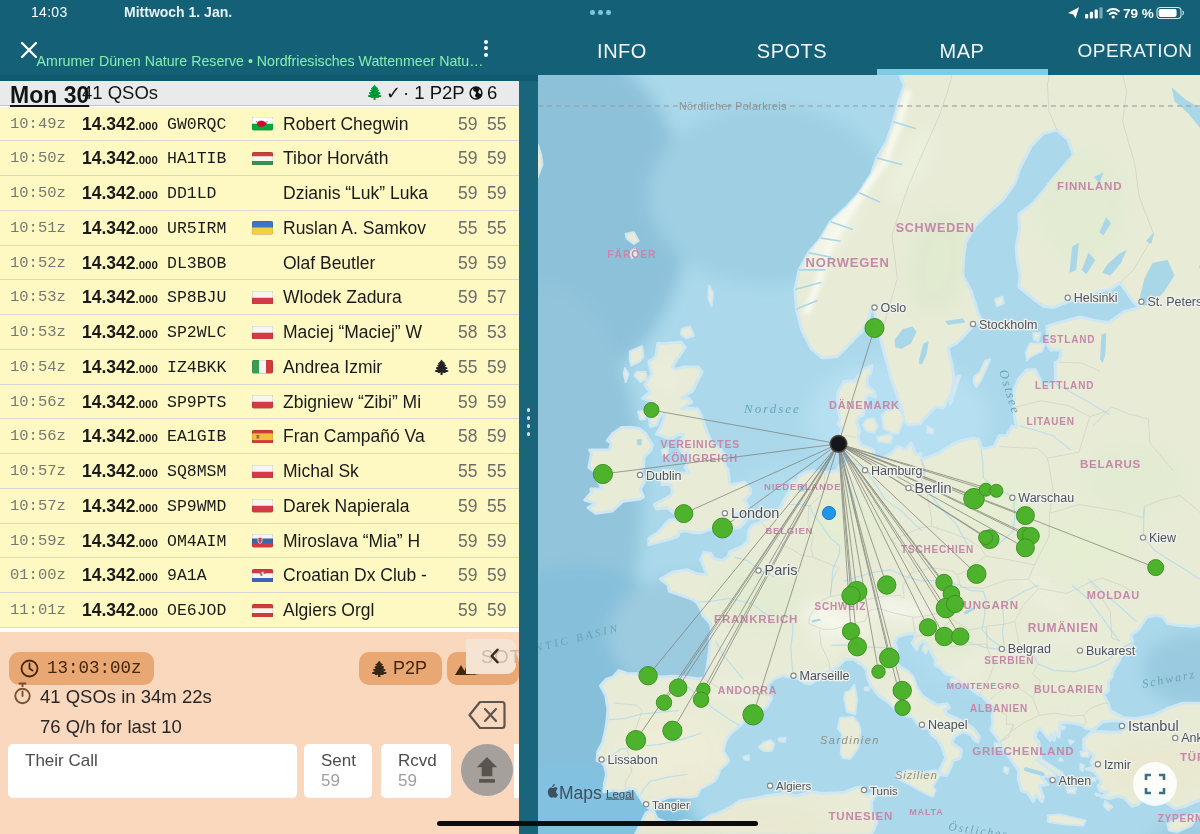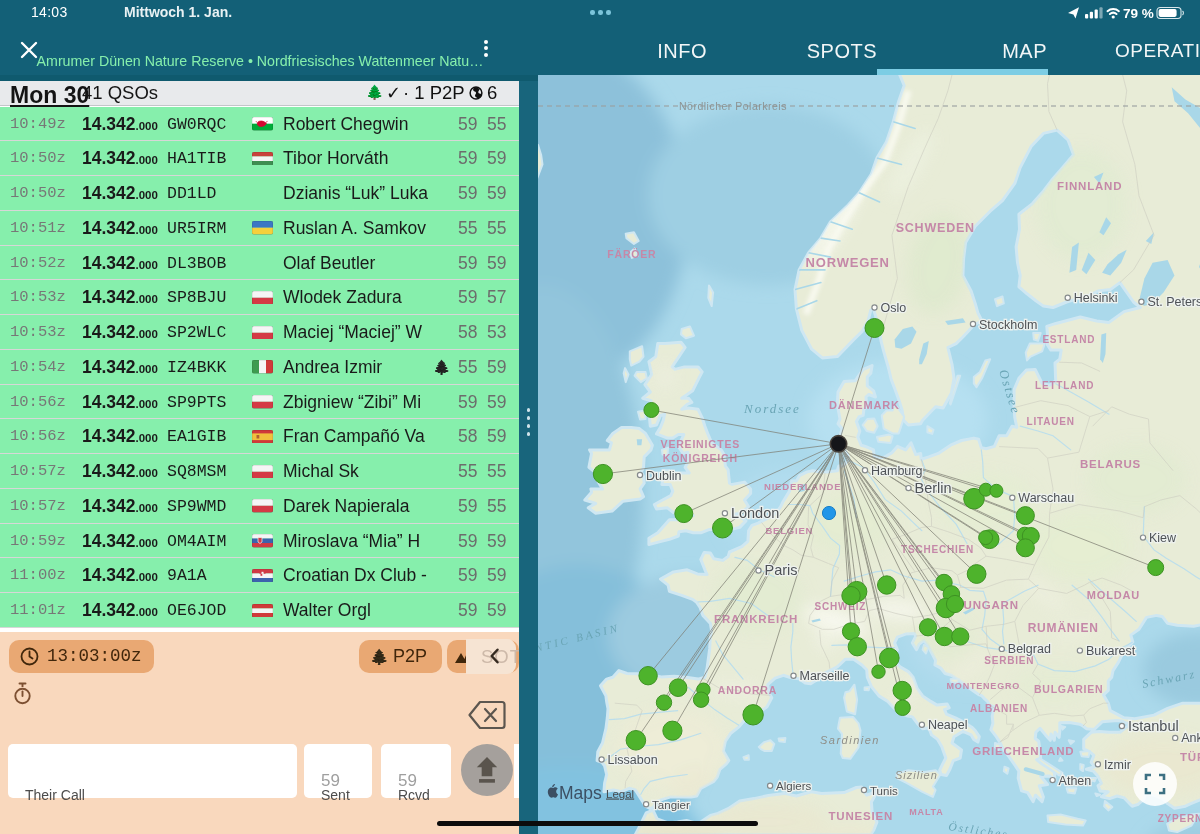--- a/index.html
+++ b/index.html
@@ -8,47 +8,47 @@
 #statusbar .time { position:absolute; left:31px; top:4px; font-size:14px; font-weight:normal; letter-spacing:.3px; }
 #statusbar .date { position:absolute; left:124px; top:4px; font-size:14px; font-weight:bold; color:#e8f1f3; }
 #mtdots span { position:absolute; top:10px; width:4.5px; height:4.5px; border-radius:50%; background:#7cc4da; }
 #navbar { position:absolute; left:0; top:27px; width:1200px; height:48px; background:#136077; }
 #navbar .x { position:absolute; left:20px; top:14px; width:18px; height:18px; }
 #navbar .x svg { display:block; }
 #navbar .title { position:absolute; left:0; top:5px; width:520px; text-align:center; color:#fff; font-family:"Liberation Serif", serif; font-weight:bold; font-size:19.5px;margin-top:46px; }
 #navbar .subtitle { position:absolute; left:0; top:26px; width:520px; text-align:center; color:#86efac; font-size:14.2px; }
 #navbar .menu { position:absolute; left:484px; top:10px; color:#fff; font-size:16px; letter-spacing:0; }
 #navbar .menu i { display:block; width:4px; height:4px; background:#fff; border-radius:50%; margin:2.5px 0; }
-.tab { position:absolute; top:13px; width:170px; text-align:right; color:#f2f6f7; font-size:20px; letter-spacing:.5px; }
+.tab { position:absolute; top:13px; width:170px; text-align:center; color:#f2f6f7; font-size:20px; letter-spacing:.5px; }
 #tabline { position:absolute; left:877px; top:42px; width:171px; height:6px; background:#7ccde4; }
 #leftpanel { position:absolute; left:0; top:81px; width:519px; height:551px; background:#fff; }
 #loghead { position:absolute; left:0; top:0; width:519px; height:24.5px; background:#e8eaec; border-bottom:1px solid #c3c6c9; color:#141414; }
 #loghead .d { position:absolute; left:10px; top:1px; font-size:23px; font-weight:bold;text-decoration:underline; }
 #loghead .c { position:absolute; left:82px; top:1px; font-size:18.5px; }
 
-.row { position:relative; height:34.75px; border-bottom:1px solid #d7d7d7; background:#86efac; }
+.row { position:relative; height:34.75px; border-bottom:1px solid #d7d7d7; background:#fef9c3; }
 .row span { position:absolute; top:7px; }
 .rtime { left:10px; color:#777; font-family:"Liberation Mono", monospace; font-size:15.5px; top:8px !important; }
 .rfreq { left:82px; color:#1a1a1a; font-weight:bold; font-size:17.5px; }
 .rfreqsm { font-size:11.5px; position:static !important; }
 .rcall { left:167px; color:#1a1a1a; font-family:"Liberation Mono", monospace; font-size:16.5px; top:8px !important; }
 .rflag { left:252px; top:10px !important; }
 .rname { left:283px; color:#1a1a1a; font-size:17.5px; width:152px; white-space:nowrap; overflow:hidden; }
 .rowtree { left:433px; top:9px !important; font-size:14px; filter:grayscale(1) brightness(0.3); }
 .rs1 { left:458px; color:#6c6c6c; font-size:17.5px; }
 .rs2 { left:487px; color:#6c6c6c; font-size:17.5px; }
 #divider { position:absolute; left:519px; top:81px; width:19px; height:753px; background:#18657c; }
 #divider i { position:absolute; left:7.5px; width:3.6px; height:3.6px; border-radius:50%; background:#cfe3ea; }
 #bottompanel { position:absolute; left:0; top:632px; width:519px; height:202px; background:#f9d8bd; overflow:hidden; }
-.chip { position:absolute; top:8px; height:33px; background:#e9a873; border-radius:10px; color:#40260b; font-size:18px; line-height:33px; }
+.chip { position:absolute; top:20px; height:33px; background:#e9a873; border-radius:10px; color:#40260b; font-size:18px; line-height:33px; }
 #chip4over { position:absolute; top:7px; left:466px; width:50px; height:35px; background:#f6e4d3; border-radius:0 9px 9px 0; }
 #stats { position:absolute; left:40px; top:54px; color:#272727; font-size:18.5px; }
 #stats div { margin-bottom:7.5px; }
 .field { position:absolute; top:112px; background:#fff; border-radius:5px; height:54px; }
-.field .lbl { position:absolute; left:17px; top:7px; font-size:14px; color:#4c4c4c;margin-top:36px; }
+.field .lbl { position:absolute; left:17px; top:7px; font-size:17px; color:#4c4c4c; }
 .field .ph { position:absolute; left:17px; top:27px; font-size:17px; color:#9f9f9f; }
 #upload { position:absolute; left:461px; top:744px; width:52px; height:52px; border-radius:50%; background:#a5a09c; }
 #homebar { position:absolute; left:437px; top:820.5px; width:321px; height:5.5px; border-radius:3px; background:#0c0c0c; }
 #whitestrip { position:absolute; left:514px; top:744px; width:5px; height:54px; background:#fff; }
 </style></head>
 <body>
 <svg id="map" xmlns="http://www.w3.org/2000/svg" width="662" height="759" viewBox="0 0 662 759" style="position:absolute;left:538px;top:75px;">
 <defs>
 <filter id="bl8" x="-50%" y="-50%" width="200%" height="200%">
         <feGaussianBlur stdDeviation="8"></feGaussianBlur>
@@ -812,21 +812,21 @@
               <path d="M6,3.5 h4 v4.5 l-2,1.5 l-2,-1.5 Z" fill="#d03a45" stroke="#f5f5f5" stroke-width="0.7"></path>
             </g>
             <rect width="21" height="13.5" rx="2" fill="none" stroke="rgba(0,0,0,.15)"></rect>
           </svg></span>
 <span class="rname">Miroslava “Mia” H</span>
 
 <span class="rs1">59</span>
 <span class="rs2">59</span>
 </div>
 <div class="row">
-<span class="rtime">11:00z</span>
+<span class="rtime">01:00z</span>
 <span class="rfreq">14.342<span class="rfreqsm">.000</span></span>
 <span class="rcall">9A1A</span>
 <span class="rflag"><svg class="flag" width="21" height="13.5" viewBox="0 0 21 13.5">
             <defs>
               <clipPath id="rHR12">
                 <rect width="21" height="13.5" rx="2"></rect>
               </clipPath>
             </defs>
             <g clip-path="url(#rHR12)">
               <rect width="21" height="4.5" fill="#d03a45"></rect>
@@ -857,21 +857,21 @@
                 <rect width="21" height="13.5" rx="2"></rect>
               </clipPath>
             </defs>
             <g clip-path="url(#rAT13)">
               <rect width="21" height="4.5" fill="#d03a3a"></rect>
               <rect y="4.5" width="21" height="4.5" fill="#f5f5f5"></rect>
               <rect y="9" width="21" height="4.5" fill="#d03a3a"></rect>
             </g>
             <rect width="21" height="13.5" rx="2" fill="none" stroke="rgba(0,0,0,.15)"></rect>
           </svg></span>
-<span class="rname">Walter Orgl</span>
+<span class="rname">Algiers Orgl</span>
 
 <span class="rs1">59</span>
 <span class="rs2">59</span>
 </div>
 </div>
 </div>
 <div id="divider">
     <i style="top:327px"></i>
     <i style="top:335px"></i>
     <i style="top:343px"></i>
@@ -901,20 +901,24 @@
       <path d="M15,4.5 L8,12 L15,19.5" stroke="#352a20" stroke-width="3" fill="none" stroke-linecap="round" stroke-linejoin="round"></path>
     </svg>
 <svg width="17" height="25" viewBox="0 0 17 25" style="position:absolute;left:14px;top:50px">
       <g stroke="#7d5032" stroke-width="1.9" fill="none">
         <circle cx="8.5" cy="14" r="7.2"></circle>
         <path d="M8.5,9.5 V14" stroke-linecap="round"></path>
         <path d="M5.5,1.5 h6" stroke-linecap="round"></path>
         <path d="M8.5,1.5 V5"></path>
       </g>
     </svg>
+<div id="stats">
+      <div>41 QSOs in 34m 22s</div>
+      <div>76 Q/h for last 10</div>
+    </div>
 <svg width="38" height="30" viewBox="0 0 38 30" style="position:absolute;left:468px;top:68px">
       <path d="M12,2 h22 a2.5,2.5 0 0 1 2.5,2.5 v21 a2.5,2.5 0 0 1 -2.5,2.5 h-22 L1.5,15 Z" stroke="#5c564f" stroke-width="2.2" fill="none" stroke-linejoin="round"></path>
       <path d="M17,9 L28,21 M28,9 L17,21" stroke="#5c564f" stroke-width="2.2" stroke-linecap="round"></path>
     </svg>
 <div class="field" style="left:8px;width:289px">
       <span class="lbl">Their Call</span>
     </div>
 <div class="field" style="left:304px;width:68px">
       <span class="lbl">Sent</span>
       <span class="ph">59</span>

